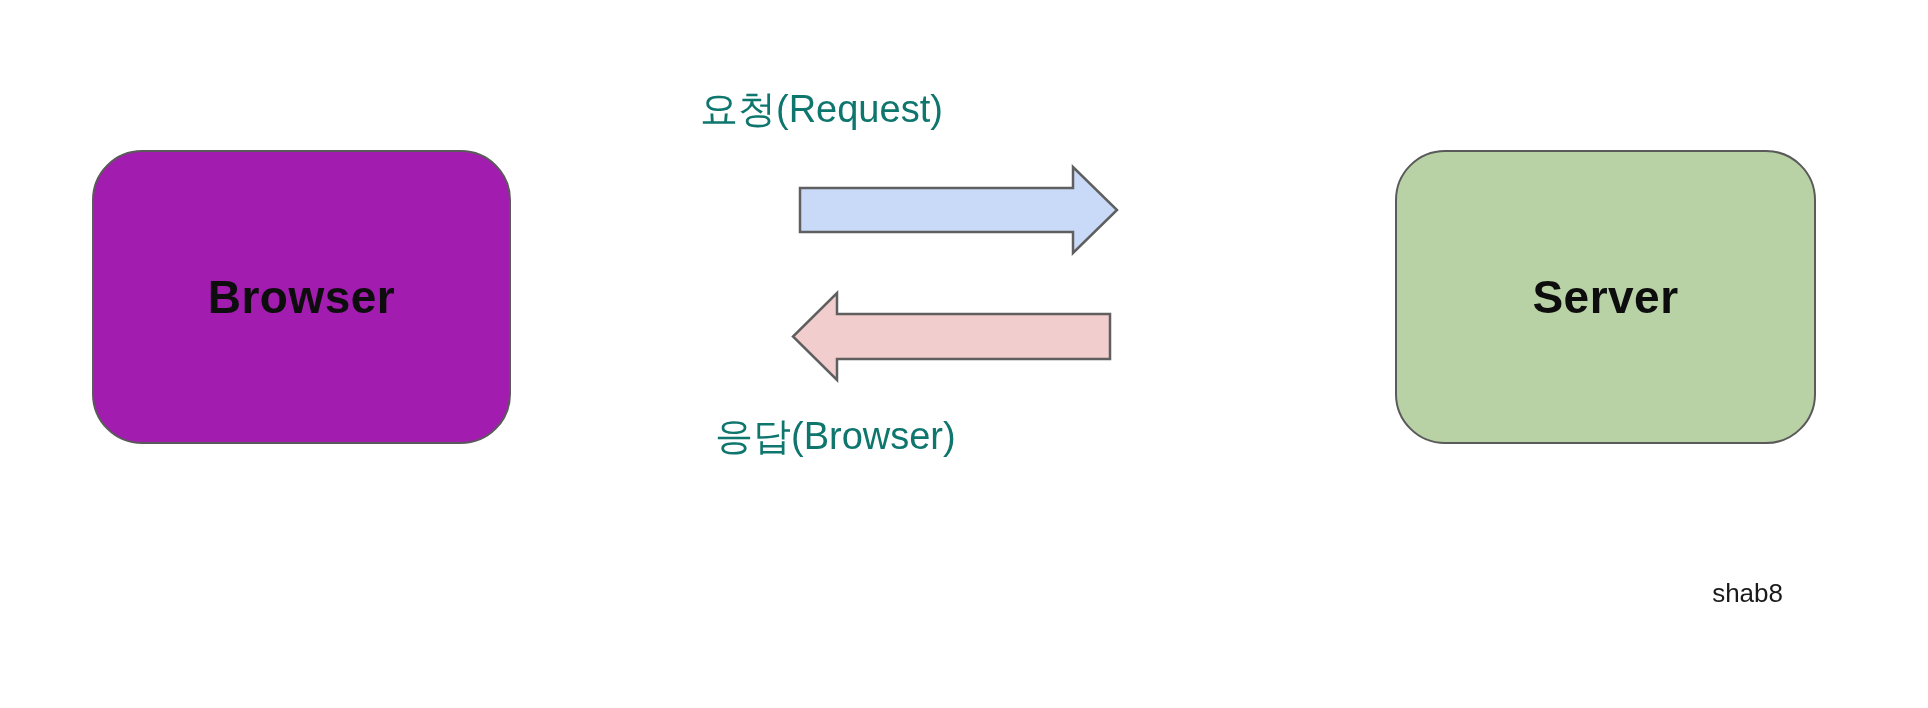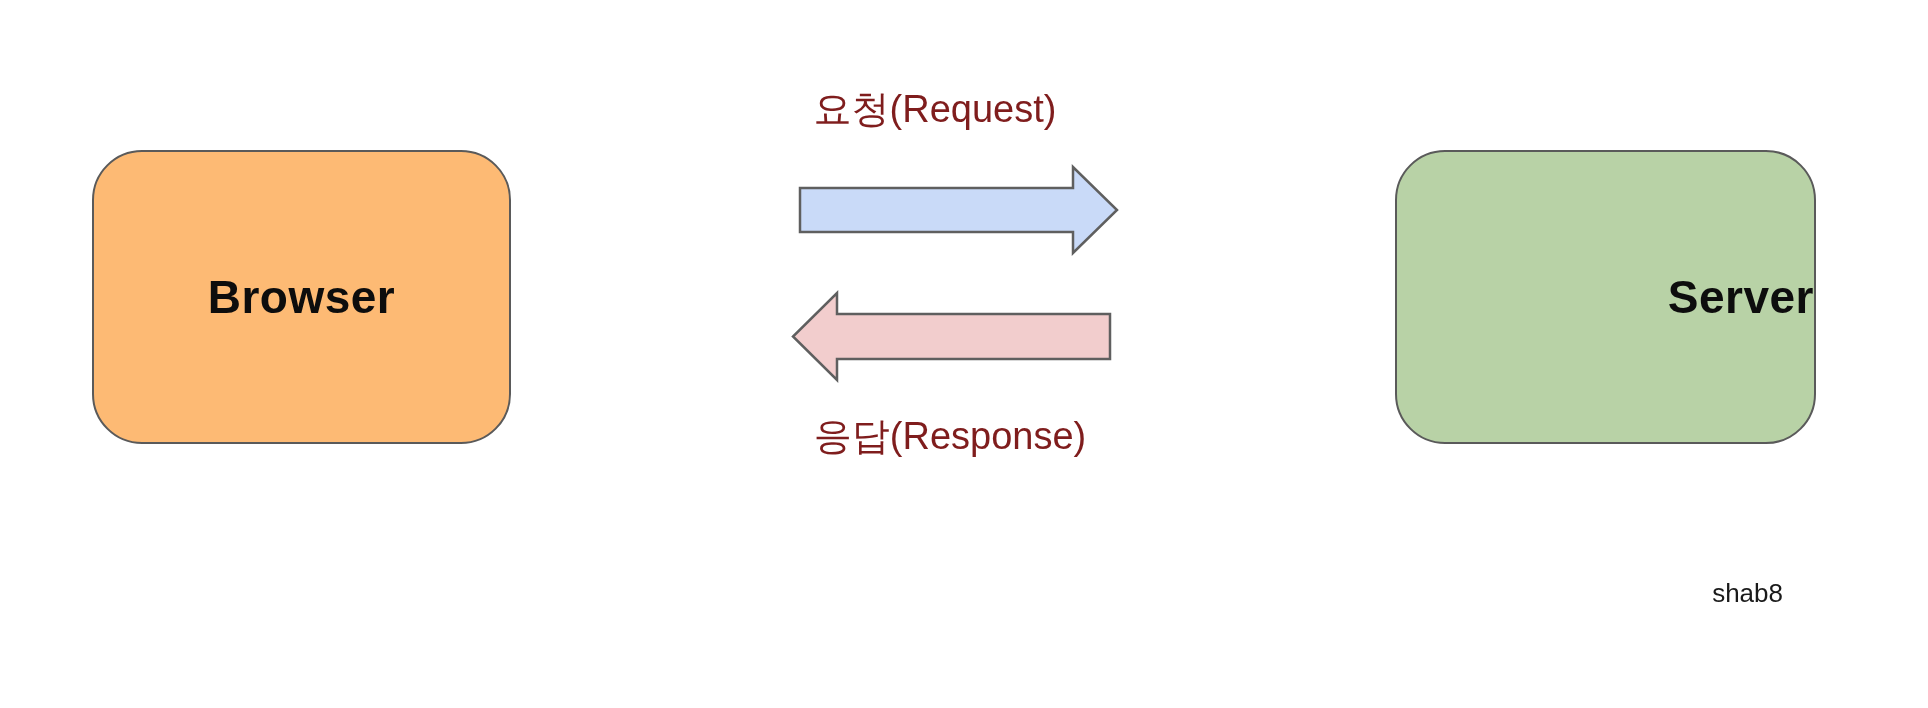--- a/index.html
+++ b/index.html
@@ -20,33 +20,32 @@
     top: 150px;
     height: 294px;
     border: 2.5px solid #5a5a5a;
     border-radius: 50px;
     box-sizing: border-box;
     display: flex;
     align-items: center;
     justify-content: center;
   }
   .node-browser { left: 92px;  width: 419px; }
-  .node-server  { left: 1395px; width: 421px; justify-content: flex-end; }
+  .node-server  { left: 1395px; width: 421px; }
   .node-label {
     font-size: 46px;
     font-weight: bold;
     color: #0d0d0d;
     letter-spacing: 0.5px;
   }
   .arrow-label {
     position: absolute;
     width: 470px;
-    text-align: center;
     font-size: 38px;
-    color: #7f1d1d;
+    color: #0f766e;
     line-height: 46px;
     white-space: nowrap;
   }
   .label-request  { left: 700px; top: 86px; }
   .label-response { left: 715px; top: 413px; }
   .arrow-svg {
     position: absolute;
     overflow: visible;
     display: block;
   }
@@ -65,35 +64,35 @@
     text-align: right;
     font-size: 26px;
     color: #1a1a1a;
   }
 </style>
 </head>
 <body>
 
 <div class="canvas">
 
-  <div class="node node-browser" style="background-color: #fdba74;">
+  <div class="node node-browser" style="background-color: #a21caf;">
     <span class="node-label">Browser</span>
   </div>
 
   <div class="arrow-label label-request">요청(Request)</div>
 
   <svg class="arrow-svg arrow-request" width="317" height="86" viewBox="0 0 317 86">
     <polygon class="arrow-shape" points="0,21 273,21 273,0 317,43 273,86 273,65 0,65" fill="#c9daf8"></polygon>
   </svg>
 
   <svg class="arrow-svg arrow-response" width="317" height="87" viewBox="0 0 317 87">
     <polygon class="arrow-shape" points="317,21 44,21 44,0 0,43.5 44,87 44,66 317,66" fill="#f2cdcd"></polygon>
   </svg>
 
-  <div class="arrow-label label-response">응답(Response)</div>
+  <div class="arrow-label label-response">응답(Browser)</div>
 
   <div class="node node-server" style="background-color: rgb(184, 210, 166);">
     <span class="node-label">Server</span>
   </div>
 
   <div class="watermark">shab8</div>
 
 </div>
 
 </body></html>

